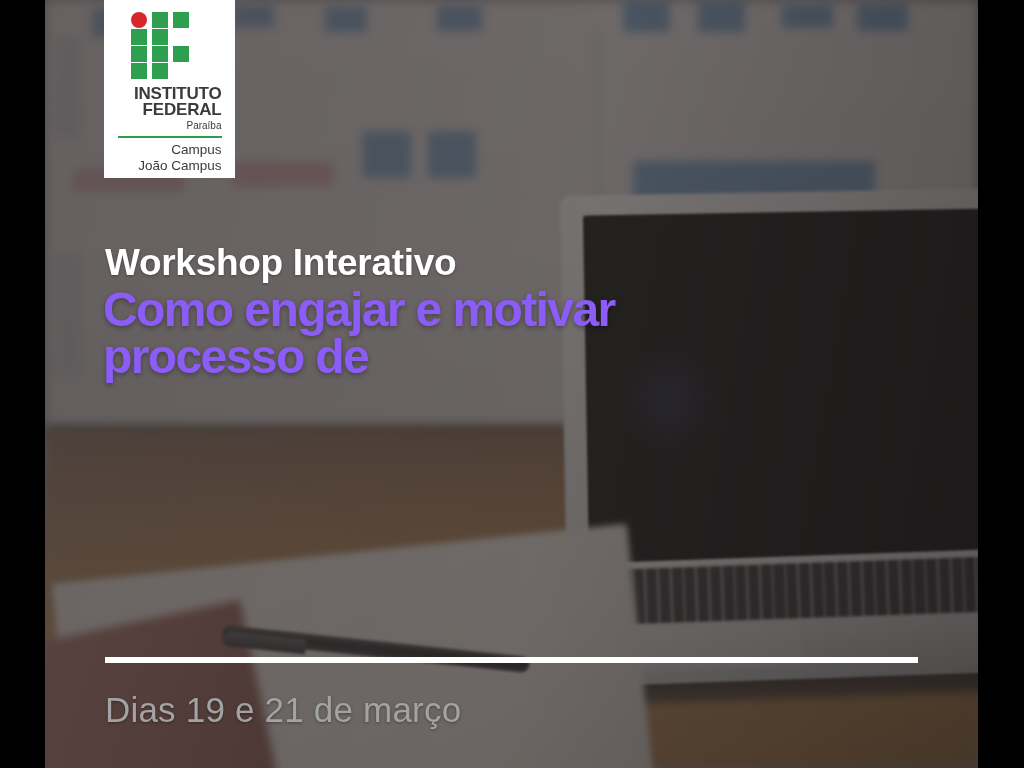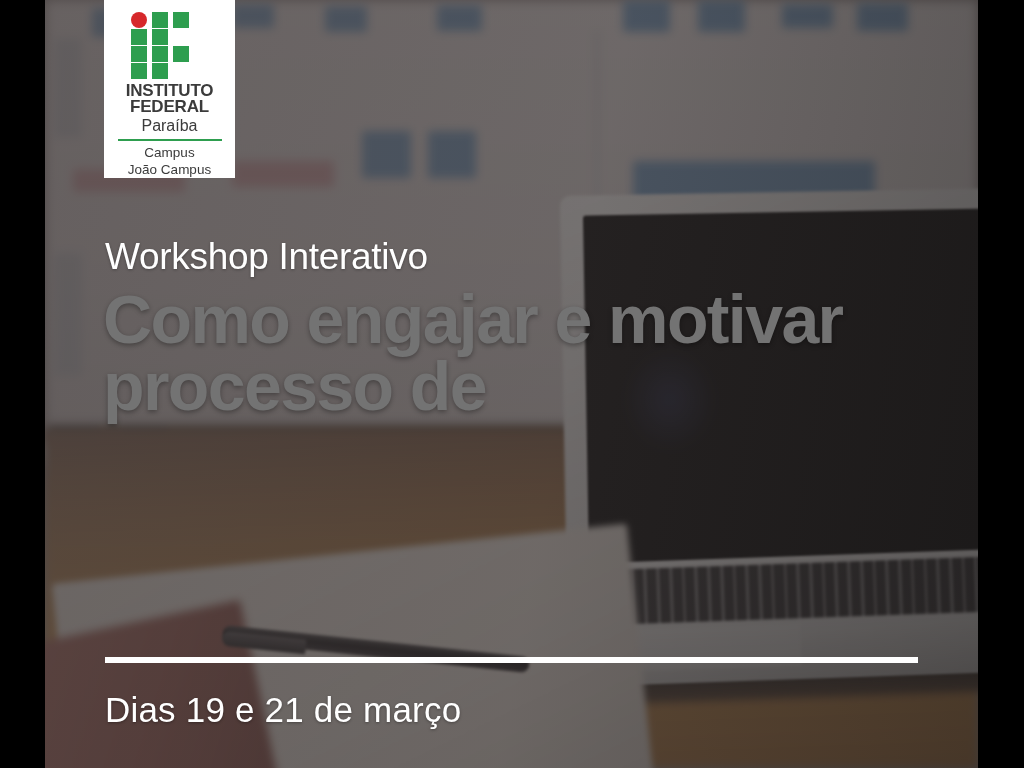--- a/index.html
+++ b/index.html
@@ -201,86 +201,86 @@
     position:absolute;
     width:16px; height:16px;
     background:#2e9e4f;
     display:block;
   }
   .logo-mark i.dot {
     background:#d6282b;
     border-radius:50%;
   }
   .logo-text {
-    text-align:center;
+    text-align:right;
     line-height:1;
   }
   .logo-text .l1, .logo-text .l2 {
     display:block;
     font-weight:bold;
     color:#3b3b3b;
     font-size:17px;
     letter-spacing:-0.2px;
   }
   .logo-text .l2 { margin-top:-1px; }
   .logo-text .l3 {
     display:block;
     color:#3b3b3b;
-    font-size:16px;
+    font-size:10px;
     margin-top:3px;
   }
   .logo-sep {
     width:104px; height:1.6px;
     background:#2e9e4f;
     margin:5px auto 4px;
   }
   .logo-text .l4, .logo-text .l5 {
     display:block;
     color:#3b3b3b;
     font-size:13.5px;
     line-height:1.22;
   }
 
   
   #kicker {
     position:absolute;
-    left:105px; top:236px;
+    left:105px; top:242px;
     color:#ffffff;
     font-size:37px;
-    font-weight:normal;
+    font-weight:bold;
     letter-spacing:-0.3px;
     text-shadow:0 1px 3px rgba(0,0,0,.30);
   }
 
   #headline {
     position:absolute;
     left:103px; top:286px;
     width:820px;
-    color:#737373;
-    font-size:68px;
+    color:#8b5cf6;
+    font-size:48px;
     font-weight:bold;
     line-height:0.98;
     letter-spacing:-1.6px;
     text-shadow:0 2px 5px rgba(0,0,0,.33);
   }
   #headline span { display:block; }
 
   
   #rule {
     position:absolute;
     left:105px; top:657px;
     width:813px; height:6px;
     background:#ffffff;
   }
 
   
   #dateline {
     position:absolute;
     left:105px; top:690px;
-    color:#ffffff;
+    color:#a3a3a3;
     font-size:35px;
     font-weight:normal;
     letter-spacing:0.2px;
     text-shadow:0 1px 3px rgba(0,0,0,.35);
   }
 </style>
 </head>
 <body>
 
 <div id="stage">

